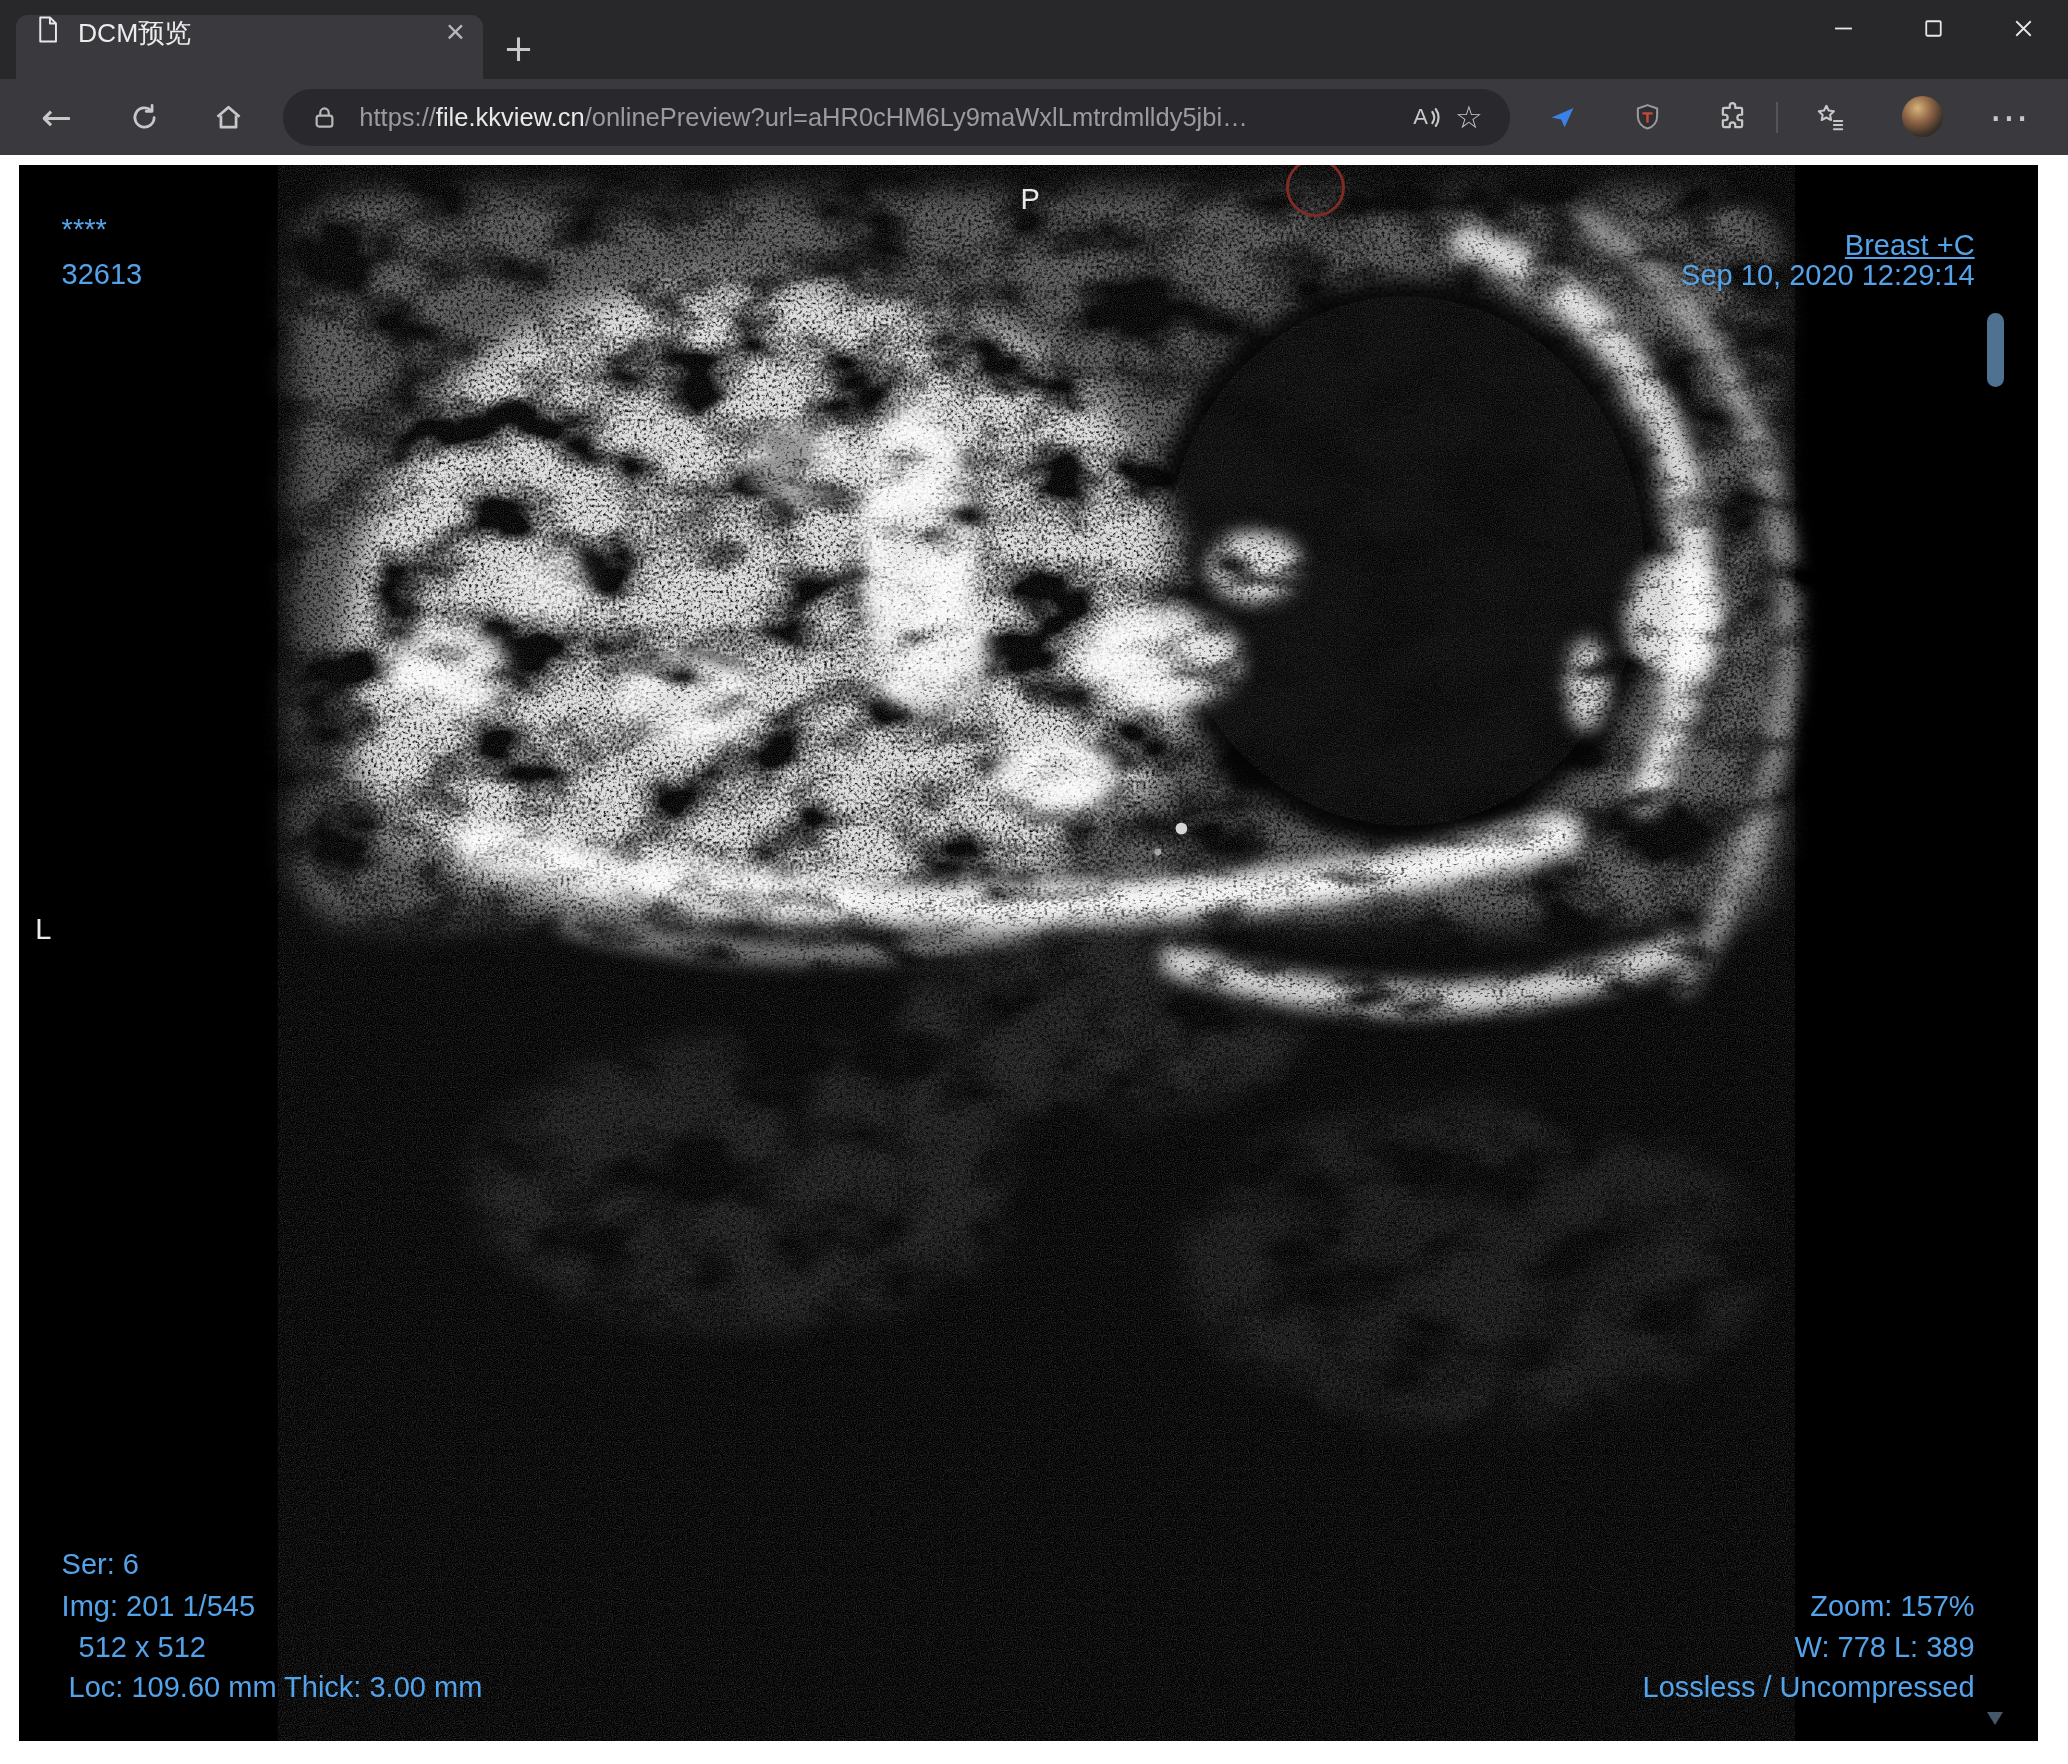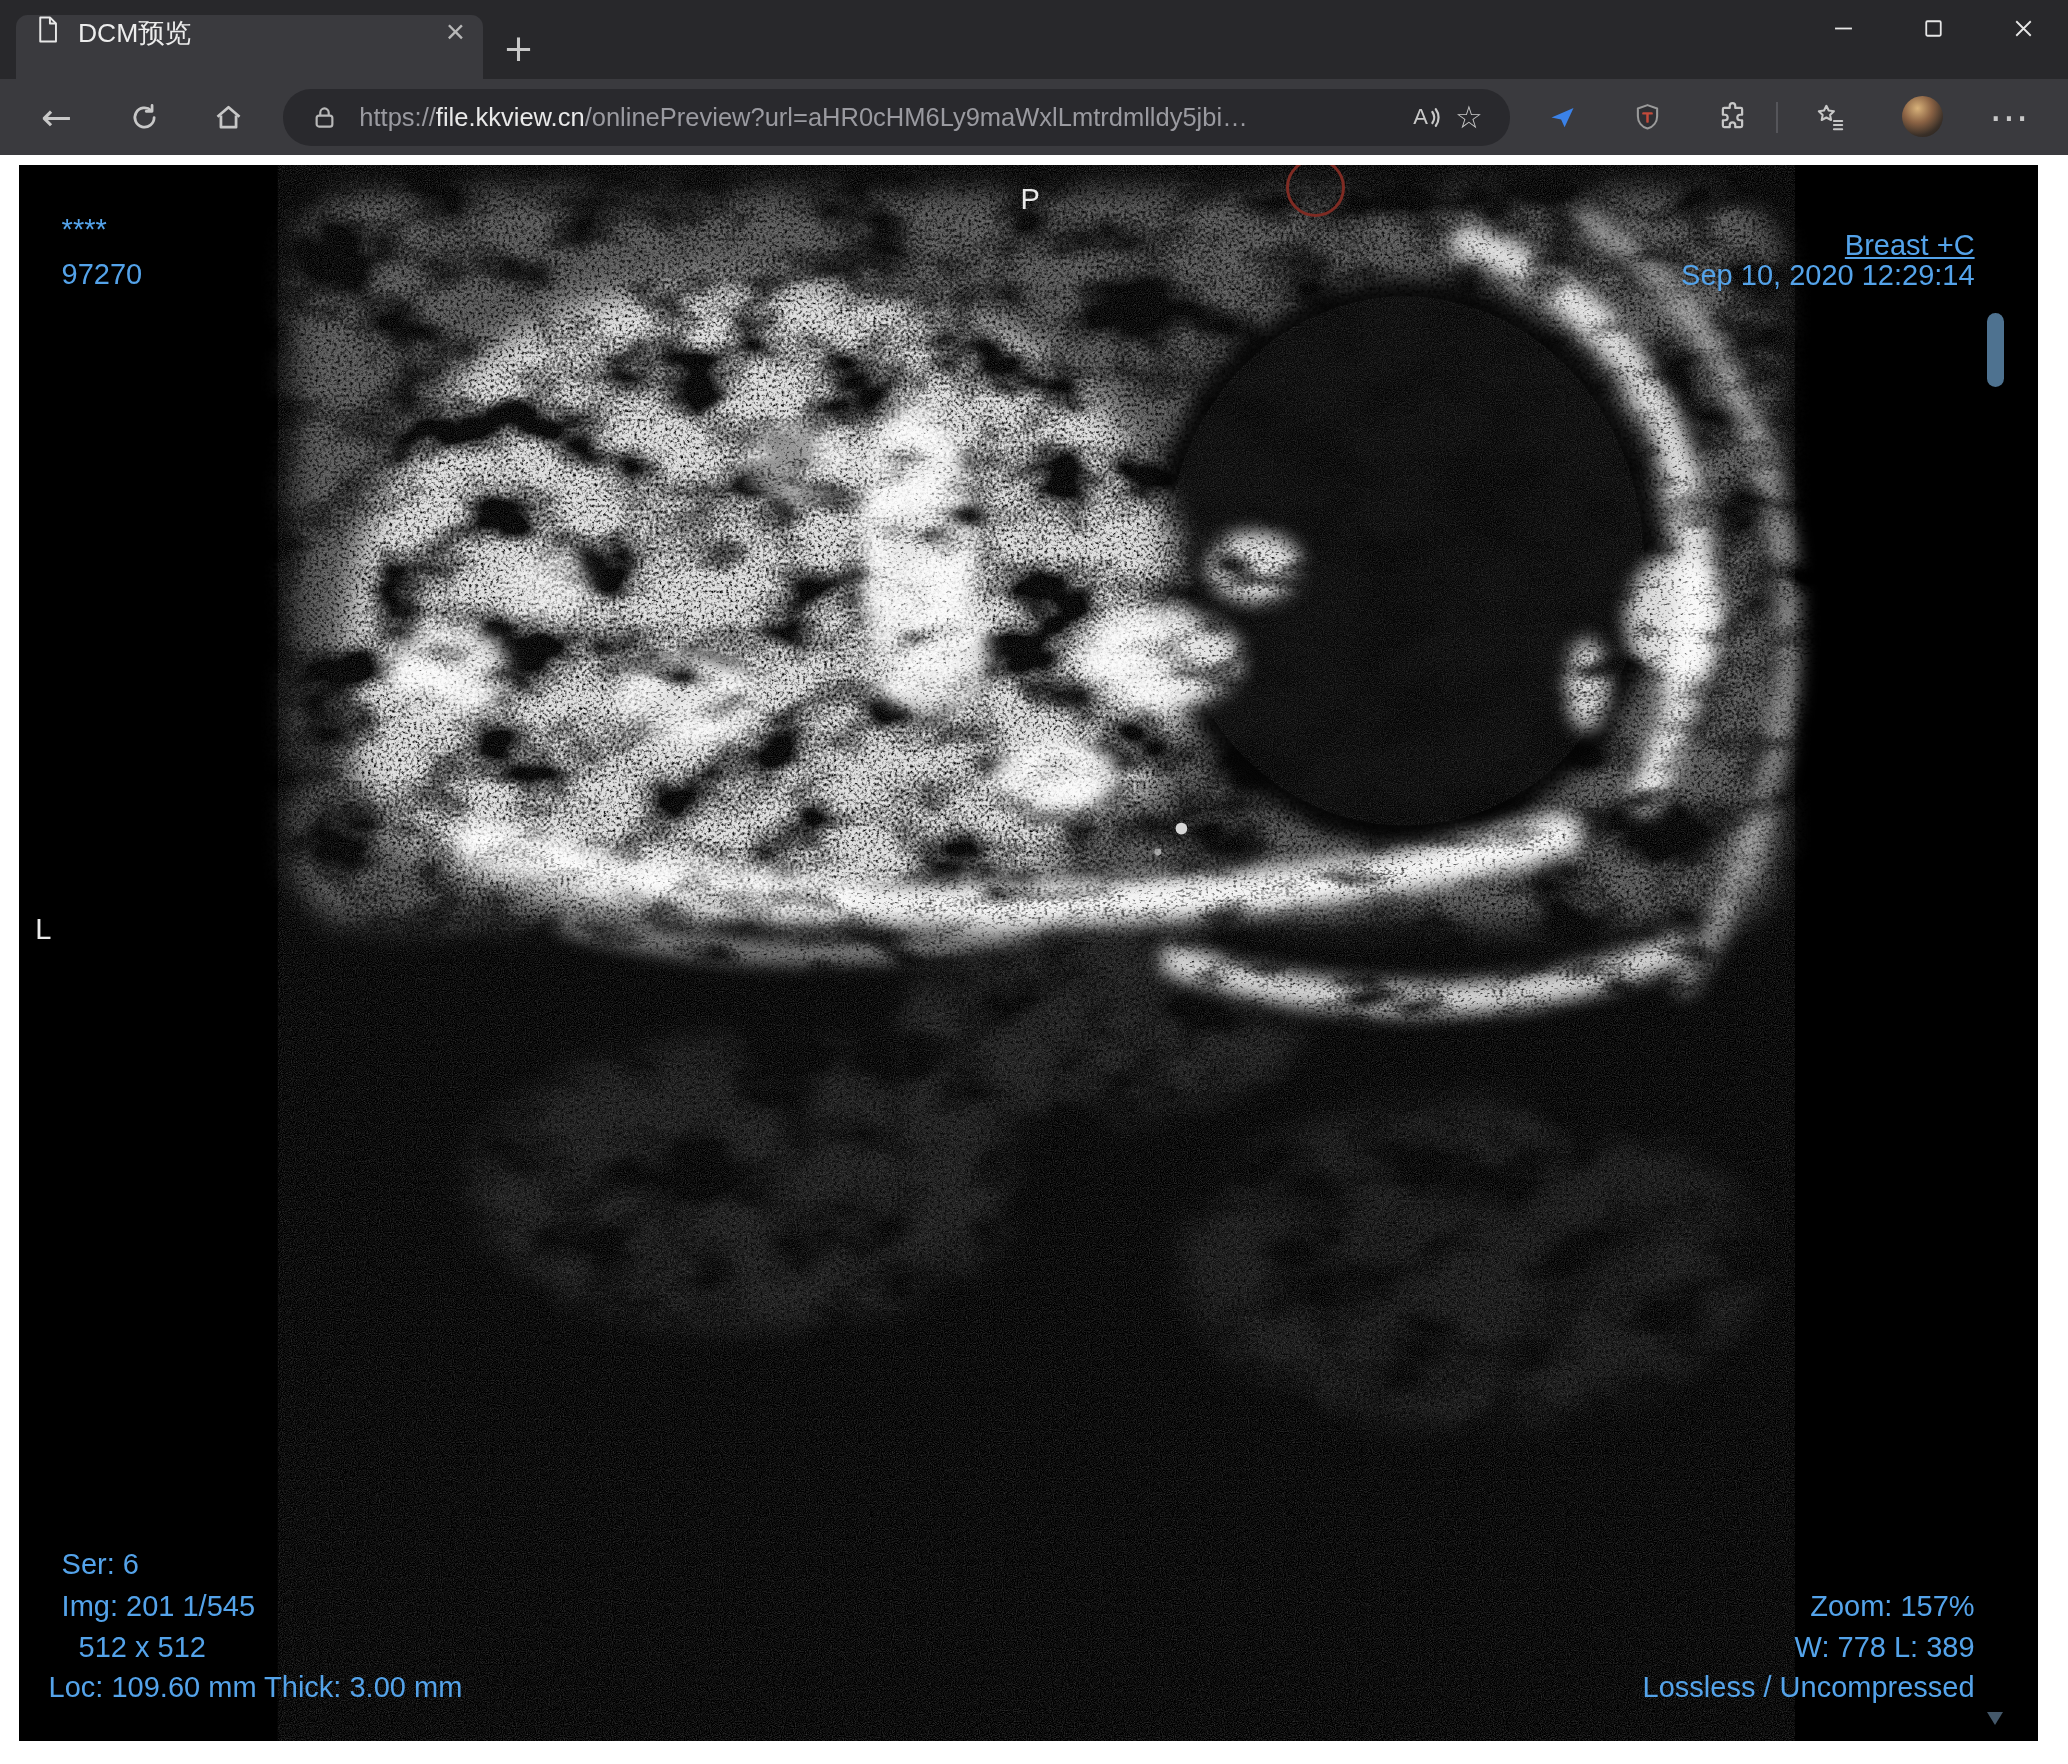--- a/index.html
+++ b/index.html
@@ -232,32 +232,32 @@
           <ellipse cx="1100" cy="880" rx="210" ry="95" opacity="0.12"></ellipse>
         </g>
 
         <circle cx="1186" cy="677" r="6" fill="#e0e0e0" opacity="0.95"></circle>
         <circle cx="1162" cy="701" r="3.5" fill="#cfcfcf" opacity="0.7"></circle>
       </svg>
 
       <div class="annotation-circle"></div>
 
       <div class="ov" style="left:43px;top:48px;">****</div>
-      <div class="ov" style="left:43px;top:93px;">97270</div>
+      <div class="ov" style="left:43px;top:93px;">32613</div>
 
       <div class="ov white" style="left:992px;top:18.6px;width:39px;text-align:center;">P</div>
       <div class="ov white" style="left:16.7px;top:748px;">L</div>
 
       <div class="ov r" style="top:64px;text-decoration:underline;">Breast +C</div>
       <div class="ov r" style="top:94px;text-align:center;">Sep 10, 2020 12:29:14</div>
 
       <div class="ov" style="left:43px;top:1383px;">Ser: 6</div>
       <div class="ov" style="left:43px;top:1425px;">Img: 201 1/545</div>
       <div class="ov" style="left:60px;top:1466px;">512 x 512</div>
-      <div class="ov" style="left:30px;top:1506px;">Loc: 109.60 mm Thick: 3.00 mm</div>
+      <div class="ov" style="left:50px;top:1506px;">Loc: 109.60 mm Thick: 3.00 mm</div>
 
       <div class="ov r" style="top:1425px;">Zoom: 157%</div>
       <div class="ov r" style="top:1466px;">W: 778 L: 389</div>
       <div class="ov r" style="top:1506px;margin-left:22px;">Lossless / Uncompressed</div>
 
       <div class="scroll-thumb"></div>
       <div class="scroll-arrow-down"></div>
     </div>
   </div>
 

